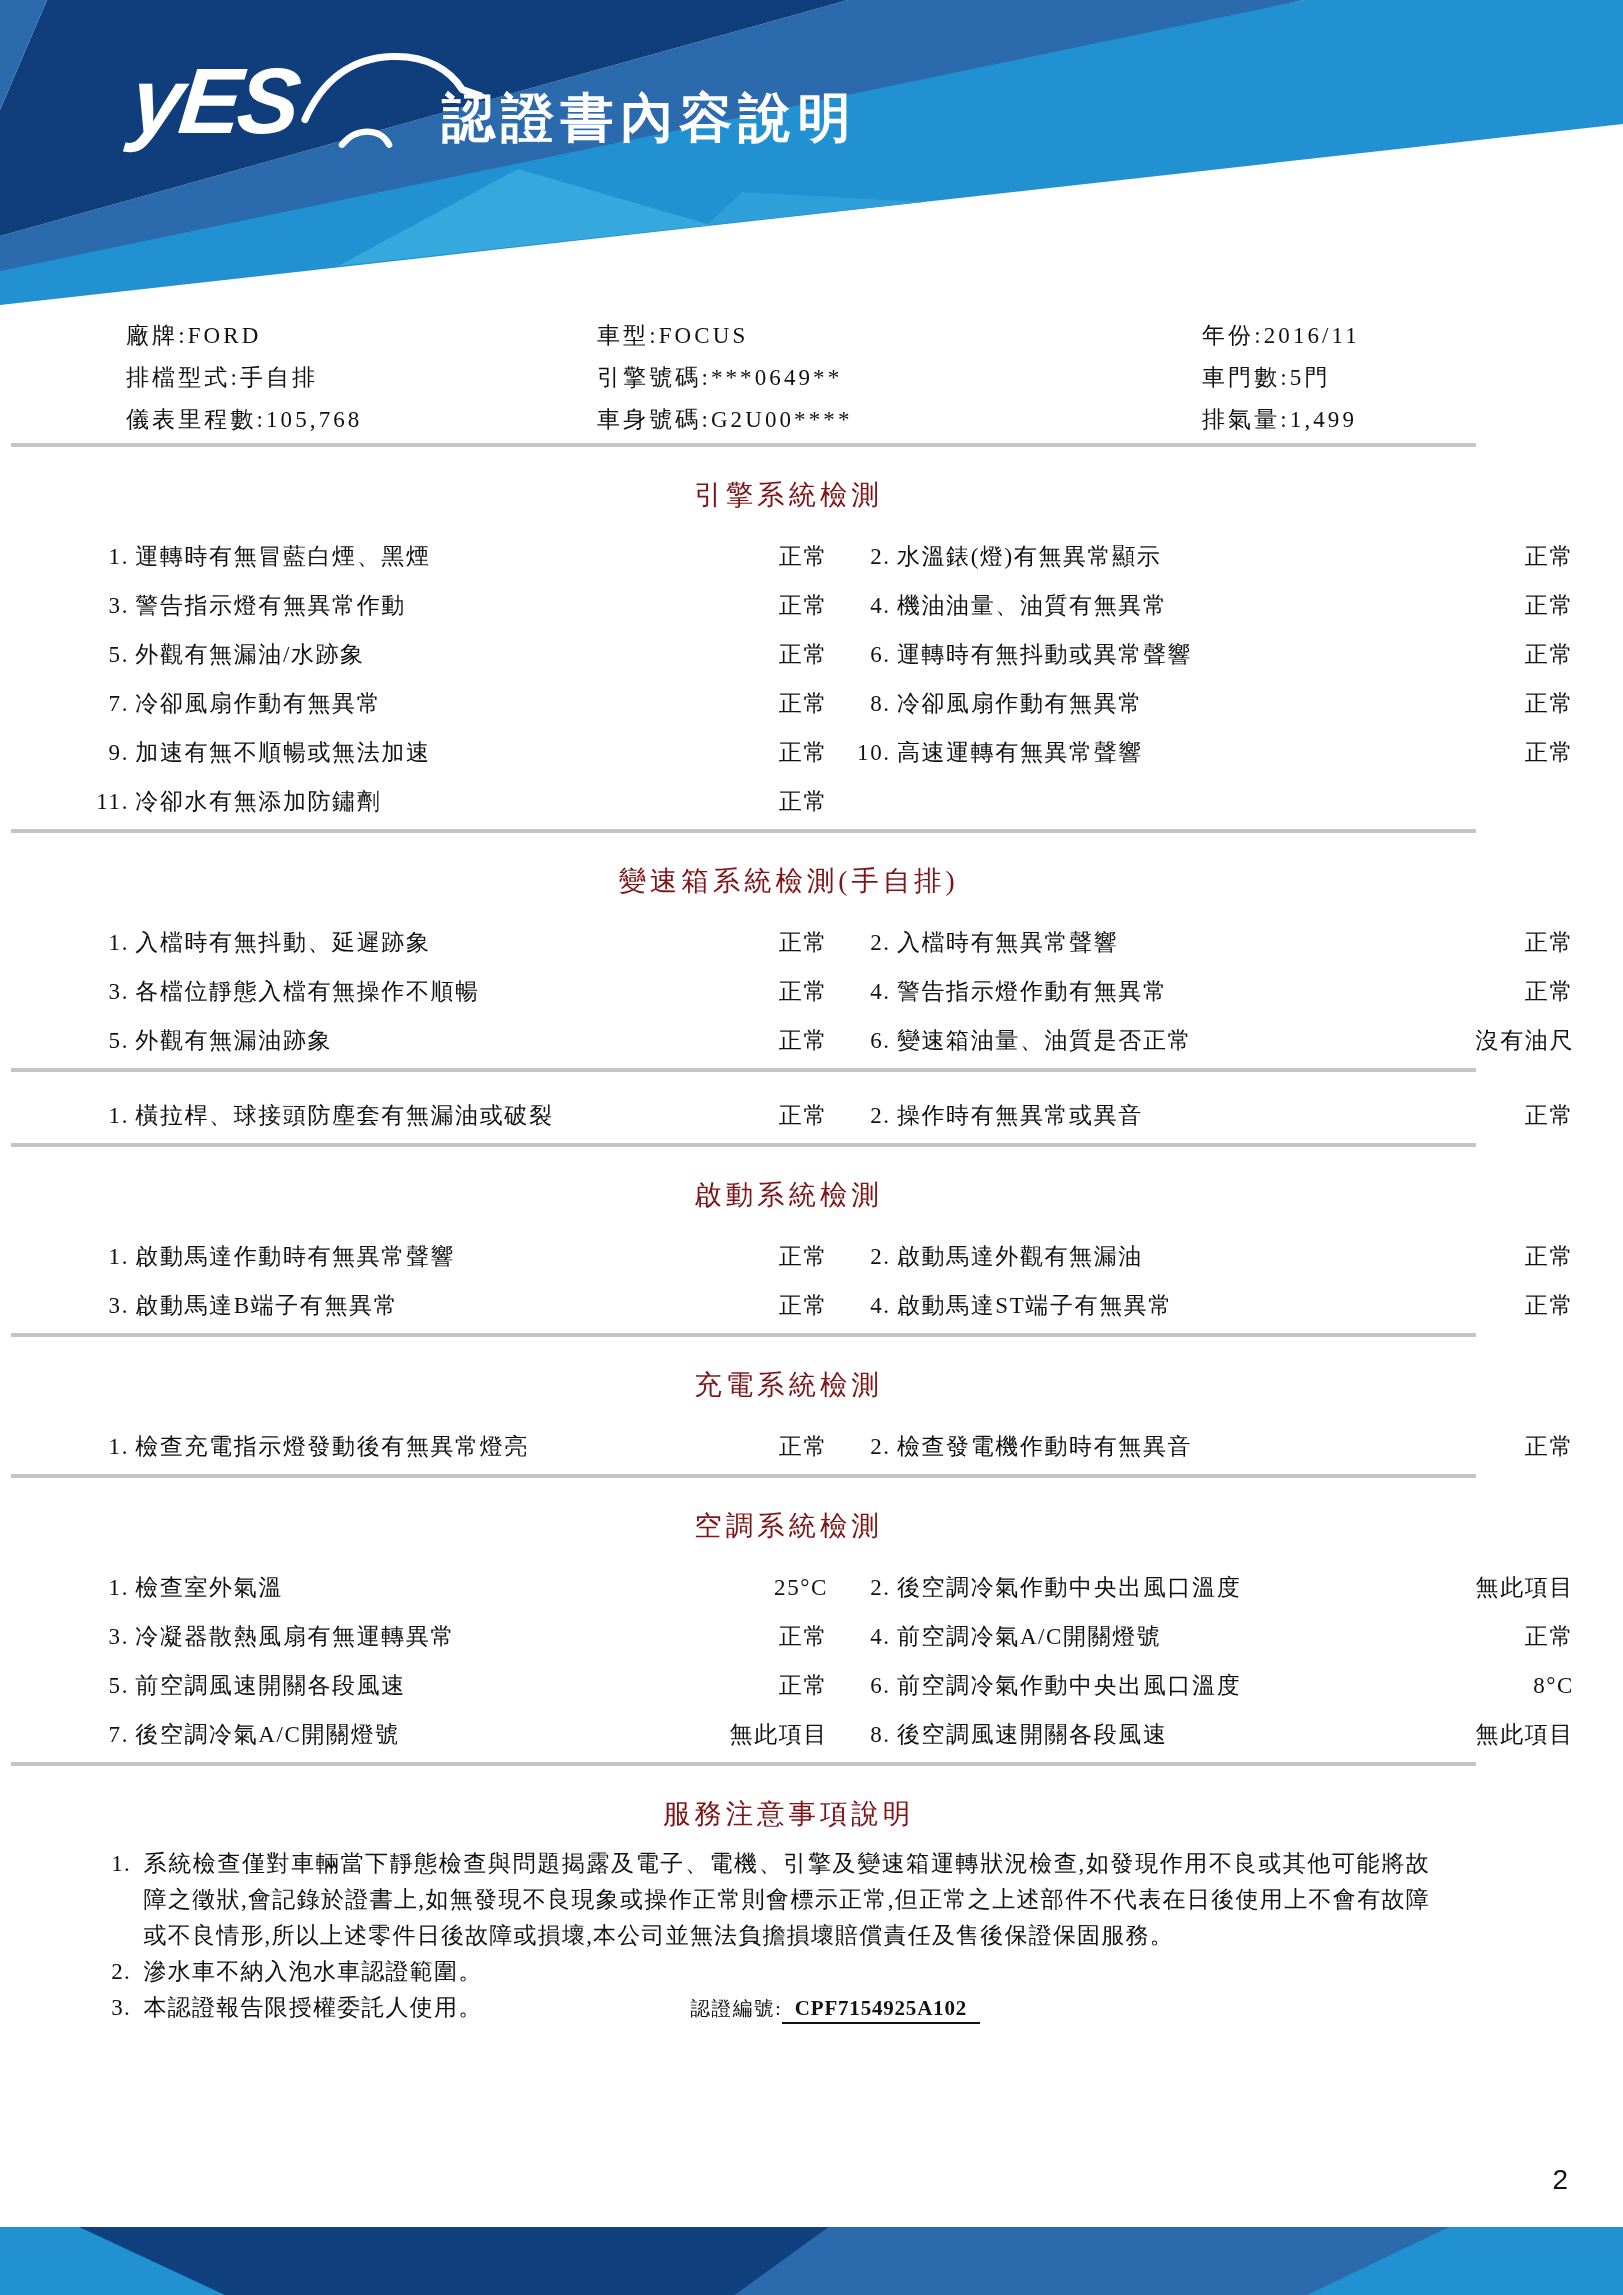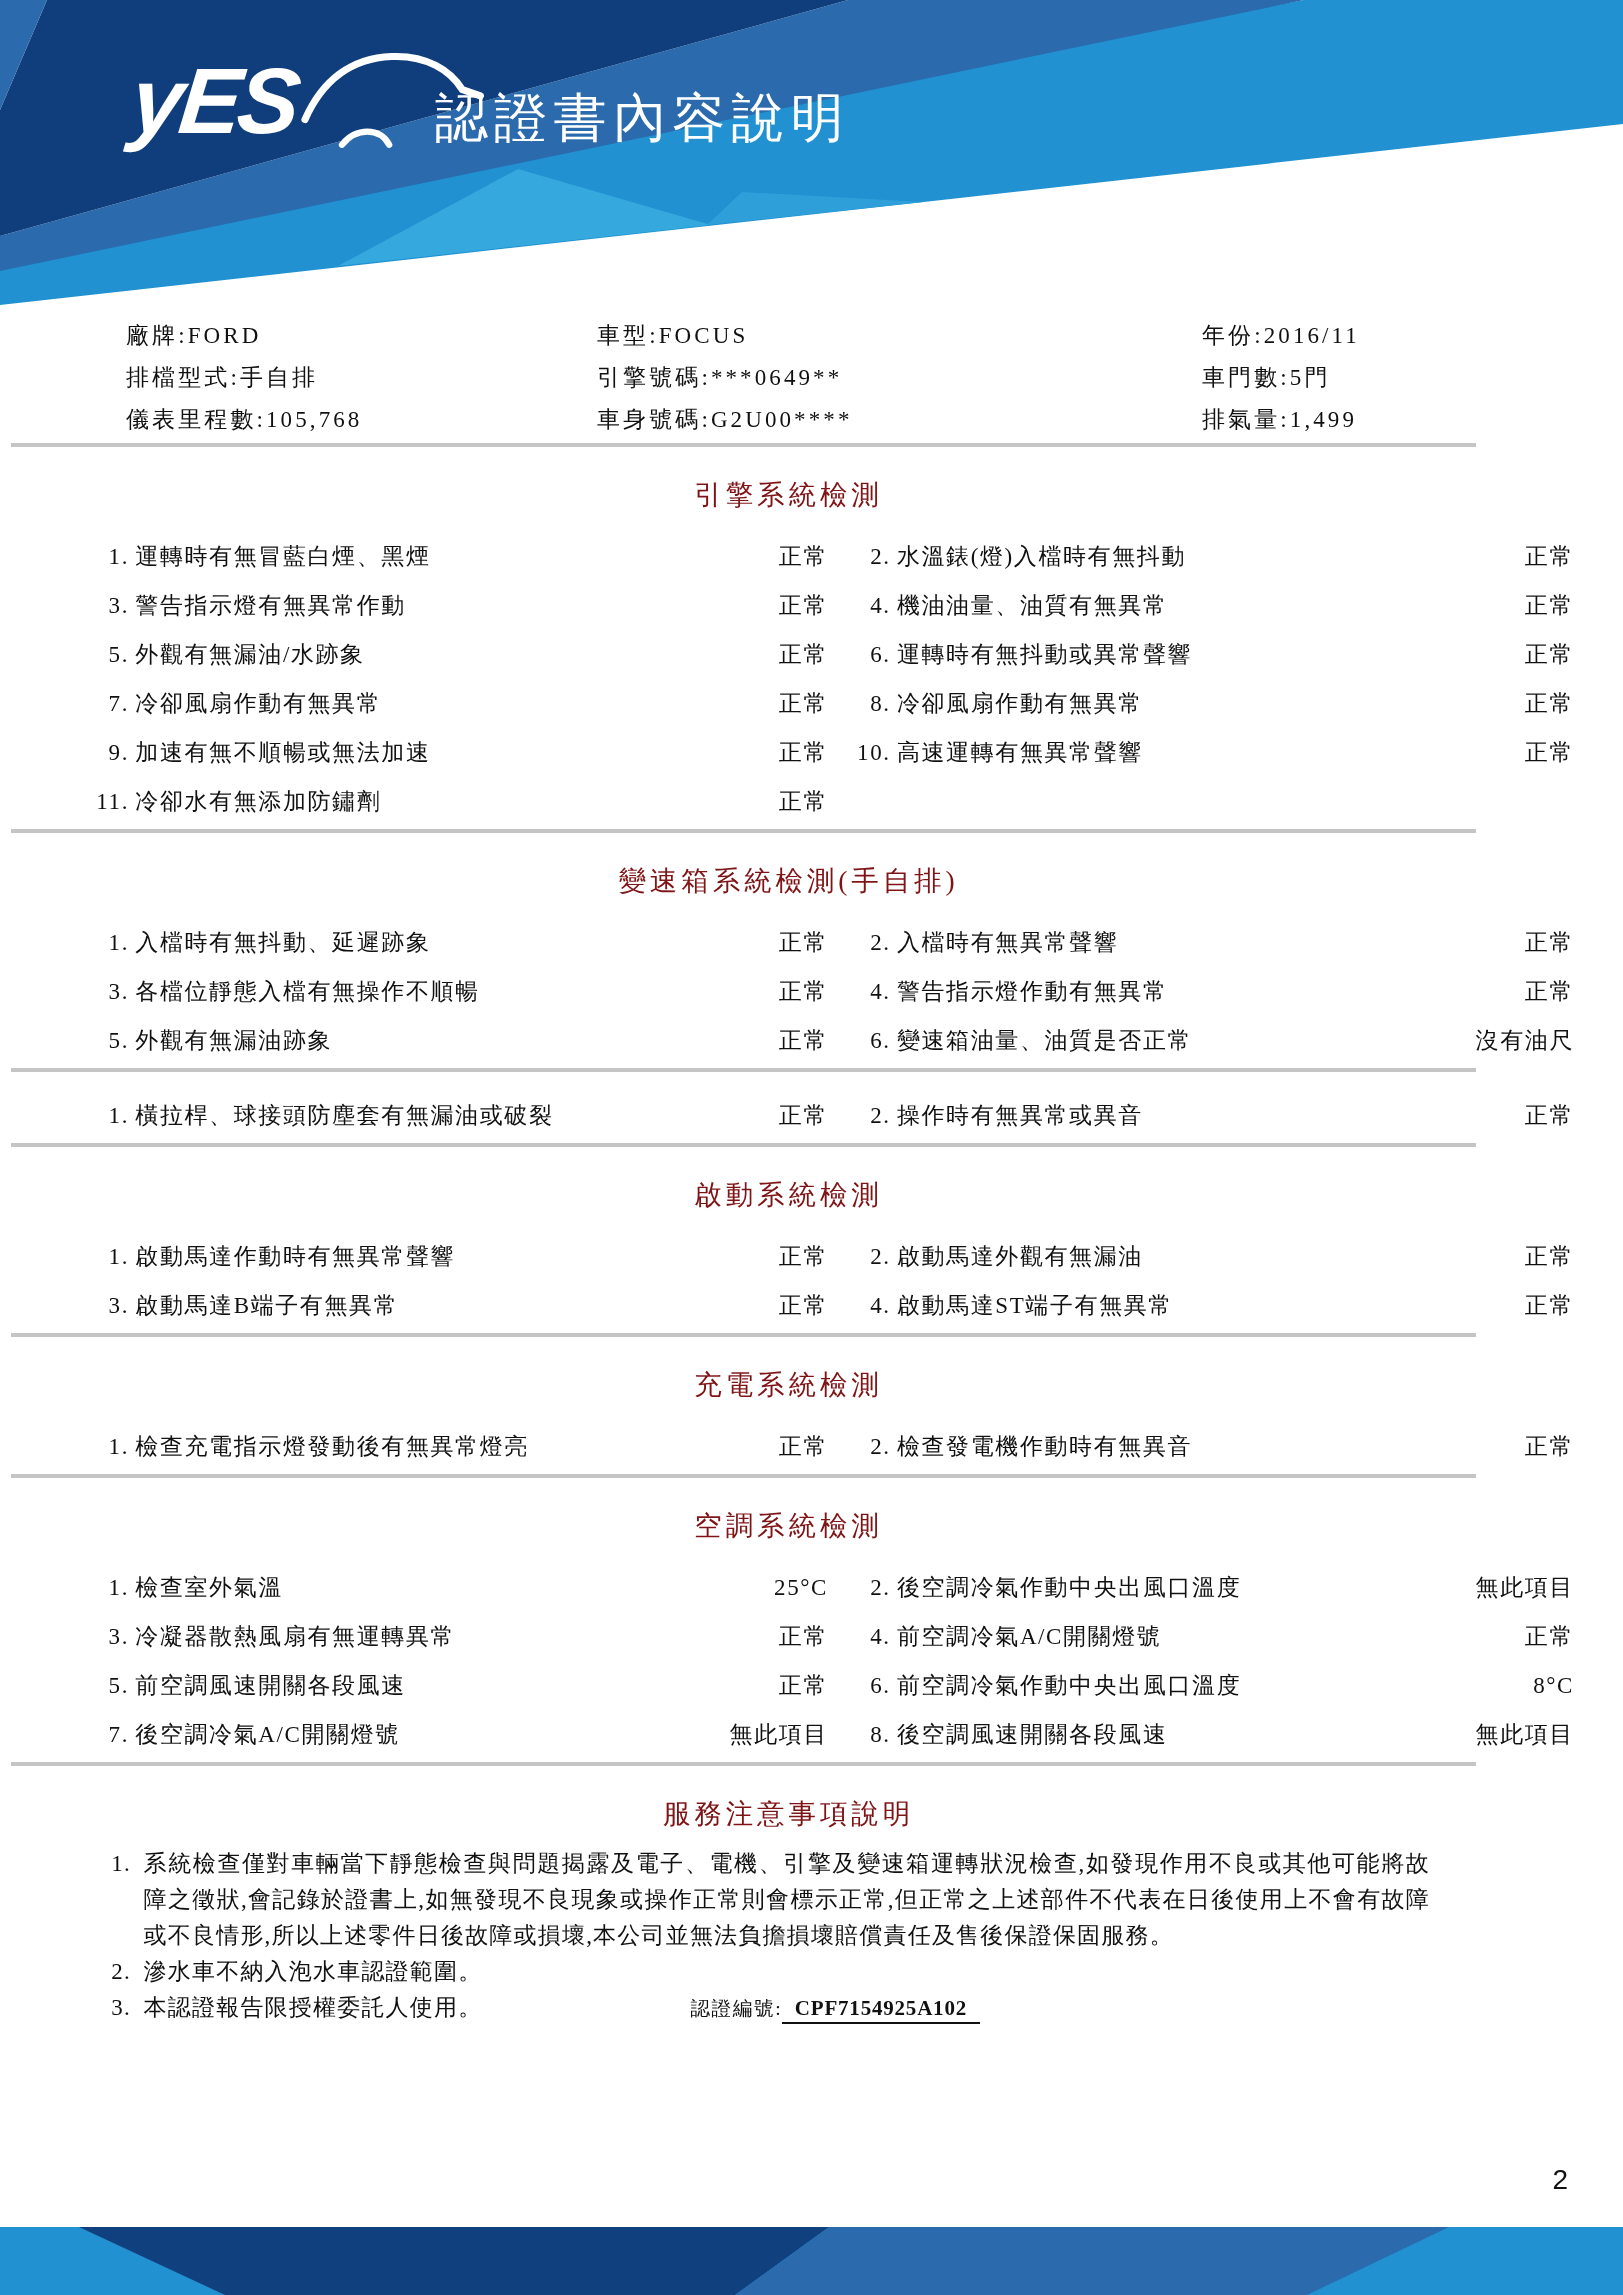--- a/index.html
+++ b/index.html
@@ -19,22 +19,22 @@
   .ply-lightB { background:#2f9fd9; clip-path:polygon(742px 192px,923px 202px,707px 225px); }
   .brand { position:absolute; top:41px; left:132px; display:flex; align-items:center; }
   .logo-text {
     font-family:"Liberation Sans","DejaVu Sans",sans-serif;
     font-weight:bold; font-style:italic; font-size:93px; line-height:1;
     color:#fff; letter-spacing:-3.9px; transform:skewX(-6deg);
   }
   .car-svg { margin-left:4.7px; margin-top:3.1px; }
   .page-title {
     font-family:"Liberation Sans","DejaVu Sans",sans-serif;
-    font-weight:normal; font-size:53px; color:#fff; letter-spacing:6.3px;
-    margin-left:27px; margin-top:11px; white-space:nowrap;
+    font-weight:bold; font-size:53px; color:#fff; letter-spacing:6.3px;
+    margin-left:34px; margin-top:11px; white-space:nowrap;
   }
   
   .content { position:absolute; top:308px; left:0; width:1487px; }
   .vehicle-info { padding:6.3px 0 0 126px; }
   .vi-row { display:grid; grid-template-columns:471px 605px auto; height:42px; align-items:center; }
   .vi-cell { font-size:23px; letter-spacing:3.1px; white-space:nowrap; }
   .sep { height:3.9px; background:#c5c5c5; margin:3.1px 11px 0 11px; }
   .section-heading { display:flex; align-items:center; margin:30px 0 0 90px; height:36px;flex-direction:column; }
   .heading-bar { width:3.1px; height:33px; background:#8b1a1a; margin-right:15.7px; }
   .heading-text { color:#7e1416; font-size:27.5px; letter-spacing:3.9px; white-space:nowrap; }
@@ -108,21 +108,21 @@
       </div>
       <div class="rows">
         <div class="item-row">
           <div class="item-cell">
             <span class="item-num">1.</span>
             <span class="item-label">運轉時有無冒藍白煙、黑煙</span>
           </div>
           <div class="status-cell">正常</div>
           <div class="item-cell right">
             <span class="item-num">2.</span>
-            <span class="item-label">水溫錶(燈)入檔時有無抖動</span>
+            <span class="item-label">水溫錶(燈)有無異常顯示</span>
           </div>
           <div class="status-cell">正常</div>
         </div>
         <div class="item-row">
           <div class="item-cell">
             <span class="item-num">3.</span>
             <span class="item-label">警告指示燈有無異常作動</span>
           </div>
           <div class="status-cell">正常</div>
           <div class="item-cell right">

